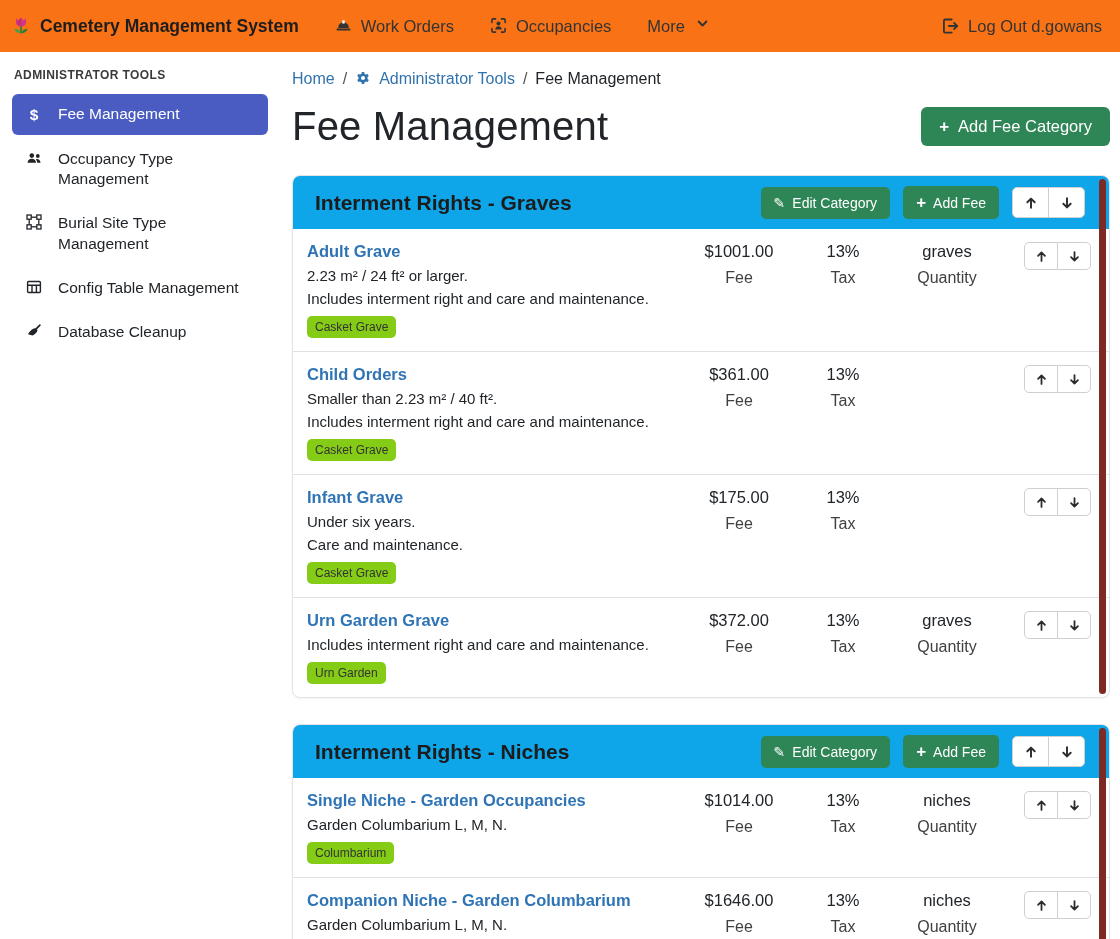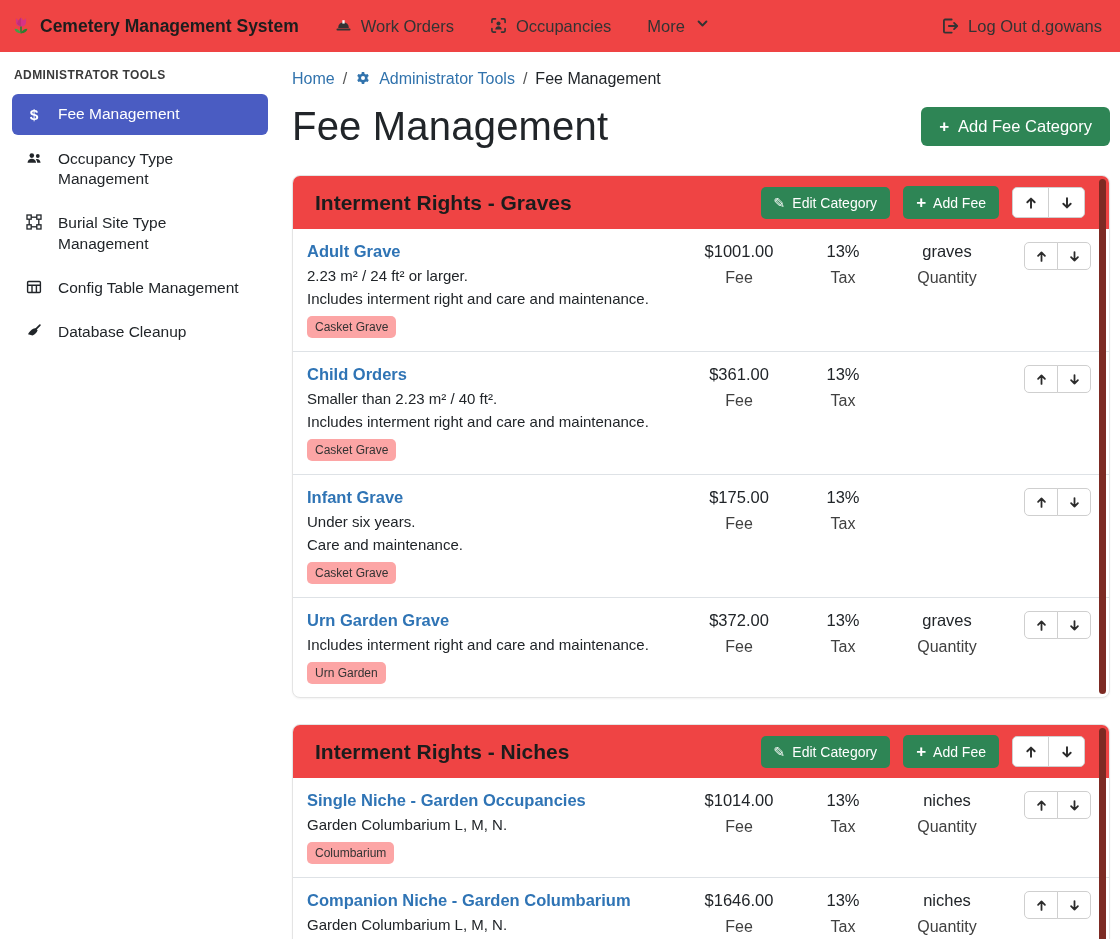--- a/index.html
+++ b/index.html
@@ -4,21 +4,21 @@
 <style>
   * { box-sizing: border-box; margin: 0; padding: 0; }
   html, body { width: 1120px; height: 939px; overflow: hidden; }
   body {
     font-family: "Liberation Sans", "DejaVu Sans", sans-serif;
     color: #212529; background: #fff; font-size: 16px;
   }
   svg { display: block; }
 
   
-  .navbar { height: 52px; background: #ef4444; display: flex; align-items: center; padding: 0 18px 0 10px; }
+  .navbar { height: 52px; background: #f97316; display: flex; align-items: center; padding: 0 18px 0 10px; }
   .brand { display: flex; align-items: center; gap: 8px; font-weight: 700; font-size: 17.5px; color: #1d1d1d; cursor: pointer; }
   .nav-links { display: flex; align-items: center; gap: 36px; margin-left: 36px; }
   .nav-link { display: flex; gap: 9px; color: #333; font-size: 16.5px; cursor: pointer; text-decoration: none; }
   .nav-link .chev { margin-left: 2px; }
   .logout { margin-left: auto; display: flex; align-items: center; gap: 9px; color: #333; font-size: 16.5px; cursor: pointer; text-decoration: none; text-align: right; }
 
   
   .layout { display: flex; align-items: flex-start; }
   .sidebar { width: 280px; flex: none; padding: 14px 12px; }
   .sidebar-heading { font-size: 12px; font-weight: 700; color: #3a3a3a; letter-spacing: .4px; margin: 2px 0 12px 2px; }
@@ -40,36 +40,36 @@
   .btn { border: none; font-family: inherit; cursor: pointer; }
   .btn-green { background: #2e8555; color: #fff; display: inline-flex; align-items: center; }
   .btn-lg { font-size: 16.5px; padding: 10px 18px; border-radius: 6px; gap: 9px; }
   .btn-sm { font-size: 14px; padding: 8px 13px; border-radius: 5px; gap: 7px; }
   .plus-ic { font-weight: 700; font-size: 17px; line-height: 1; }
   .pencil-ic { font-size: 14px; line-height: 1; }
 
   
   .card { position: relative; border: 1px solid #e4e4e4; border-radius: 8px; margin-top: 26px; background: #fff; box-shadow: 0 1px 2px rgba(0,0,0,.05); }
   .card-scrollbar { position: absolute; top: 3px; bottom: 3px; right: 3px; width: 7px; background: #7c2a23; border-radius: 4px; }
-  .card-head { background: #ef4444; border-radius: 7px 7px 0 0; display: flex; align-items: center; padding: 10px 24px 10px 22px; }
+  .card-head { background: #0ea5e9; border-radius: 7px 7px 0 0; display: flex; align-items: center; padding: 10px 24px 10px 22px; }
   .card-title { font-size: 21px; font-weight: 700; color: #1c1c1c; }
   .head-actions { margin-left: auto; display: flex; align-items: center; gap: 13px; }
 
   .btn-group { display: inline-flex; }
   .btn-arrow { width: 37px; height: 31px; background: #fff; border: 1px solid #cfcfcf; display: flex; align-items: center; justify-content: center; color: #2b2b2b; cursor: pointer; }
   .btn-arrow:first-child { border-radius: 5px 0 0 5px; }
   .btn-arrow:last-child { border-radius: 0 5px 5px 0; margin-left: -1px; }
 
   
   .fee-row { display: flex; padding: 13px 14px; border-top: 1px solid #dee2e6; }
   .fee-row:first-child { border-top: none; }
   .fee-main { flex: 1; min-width: 0; padding-right: 8px; }
   .fee-name { color: #2f74b5; font-weight: 700; font-size: 16.5px; text-decoration: none; cursor: pointer; display: inline-block; }
   .dline { font-size: 15px; color: #212529; margin-top: 6px; }
-  .badge { display: inline-block; background: #fca5a5; color: #333; font-size: 12px; padding: 4px 8px; border-radius: 5px; margin-top: 9px; }
+  .badge { display: inline-block; background: #84cc16; color: #333; font-size: 12px; padding: 4px 8px; border-radius: 5px; margin-top: 9px; }
   .stat { width: 104px; flex: none; text-align: center; }
   .stat .val { font-size: 16.5px; color: #212529; }
   .stat .lab { font-size: 16px; color: #404040; margin-top: 8px; }
   .row-actions { width: 96px; flex: none; display: flex; justify-content: flex-end; align-items: flex-start; padding-right: 4px; }
   .row-actions .btn-arrow { width: 34px; height: 28px; }
 </style>
 </head>
 <body>
 
 <nav class="navbar">

